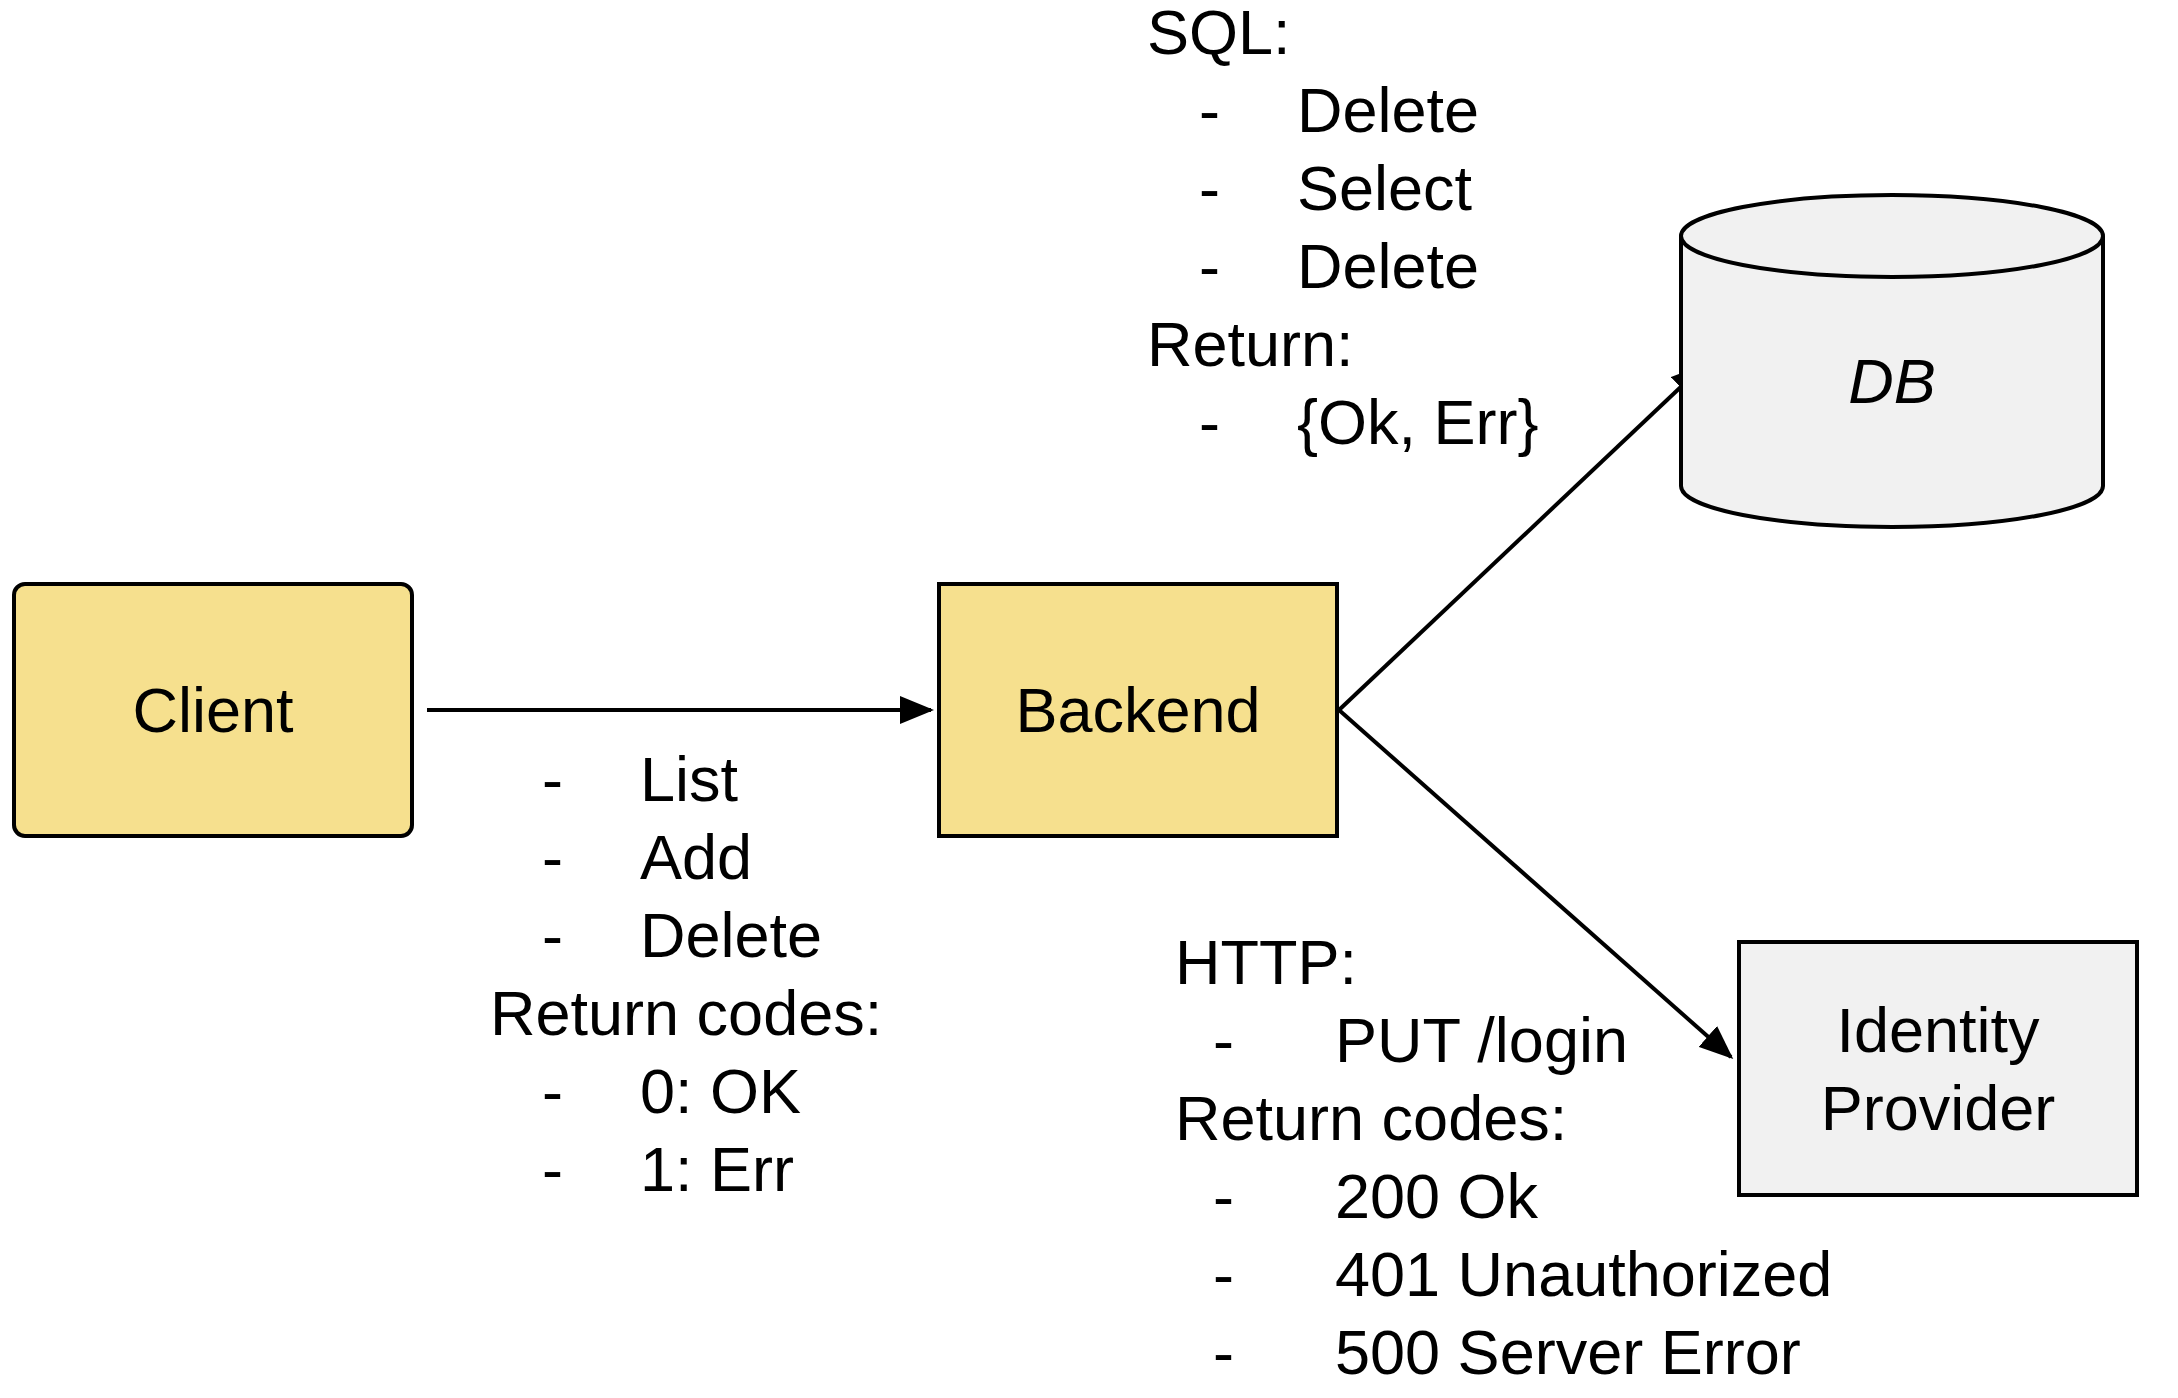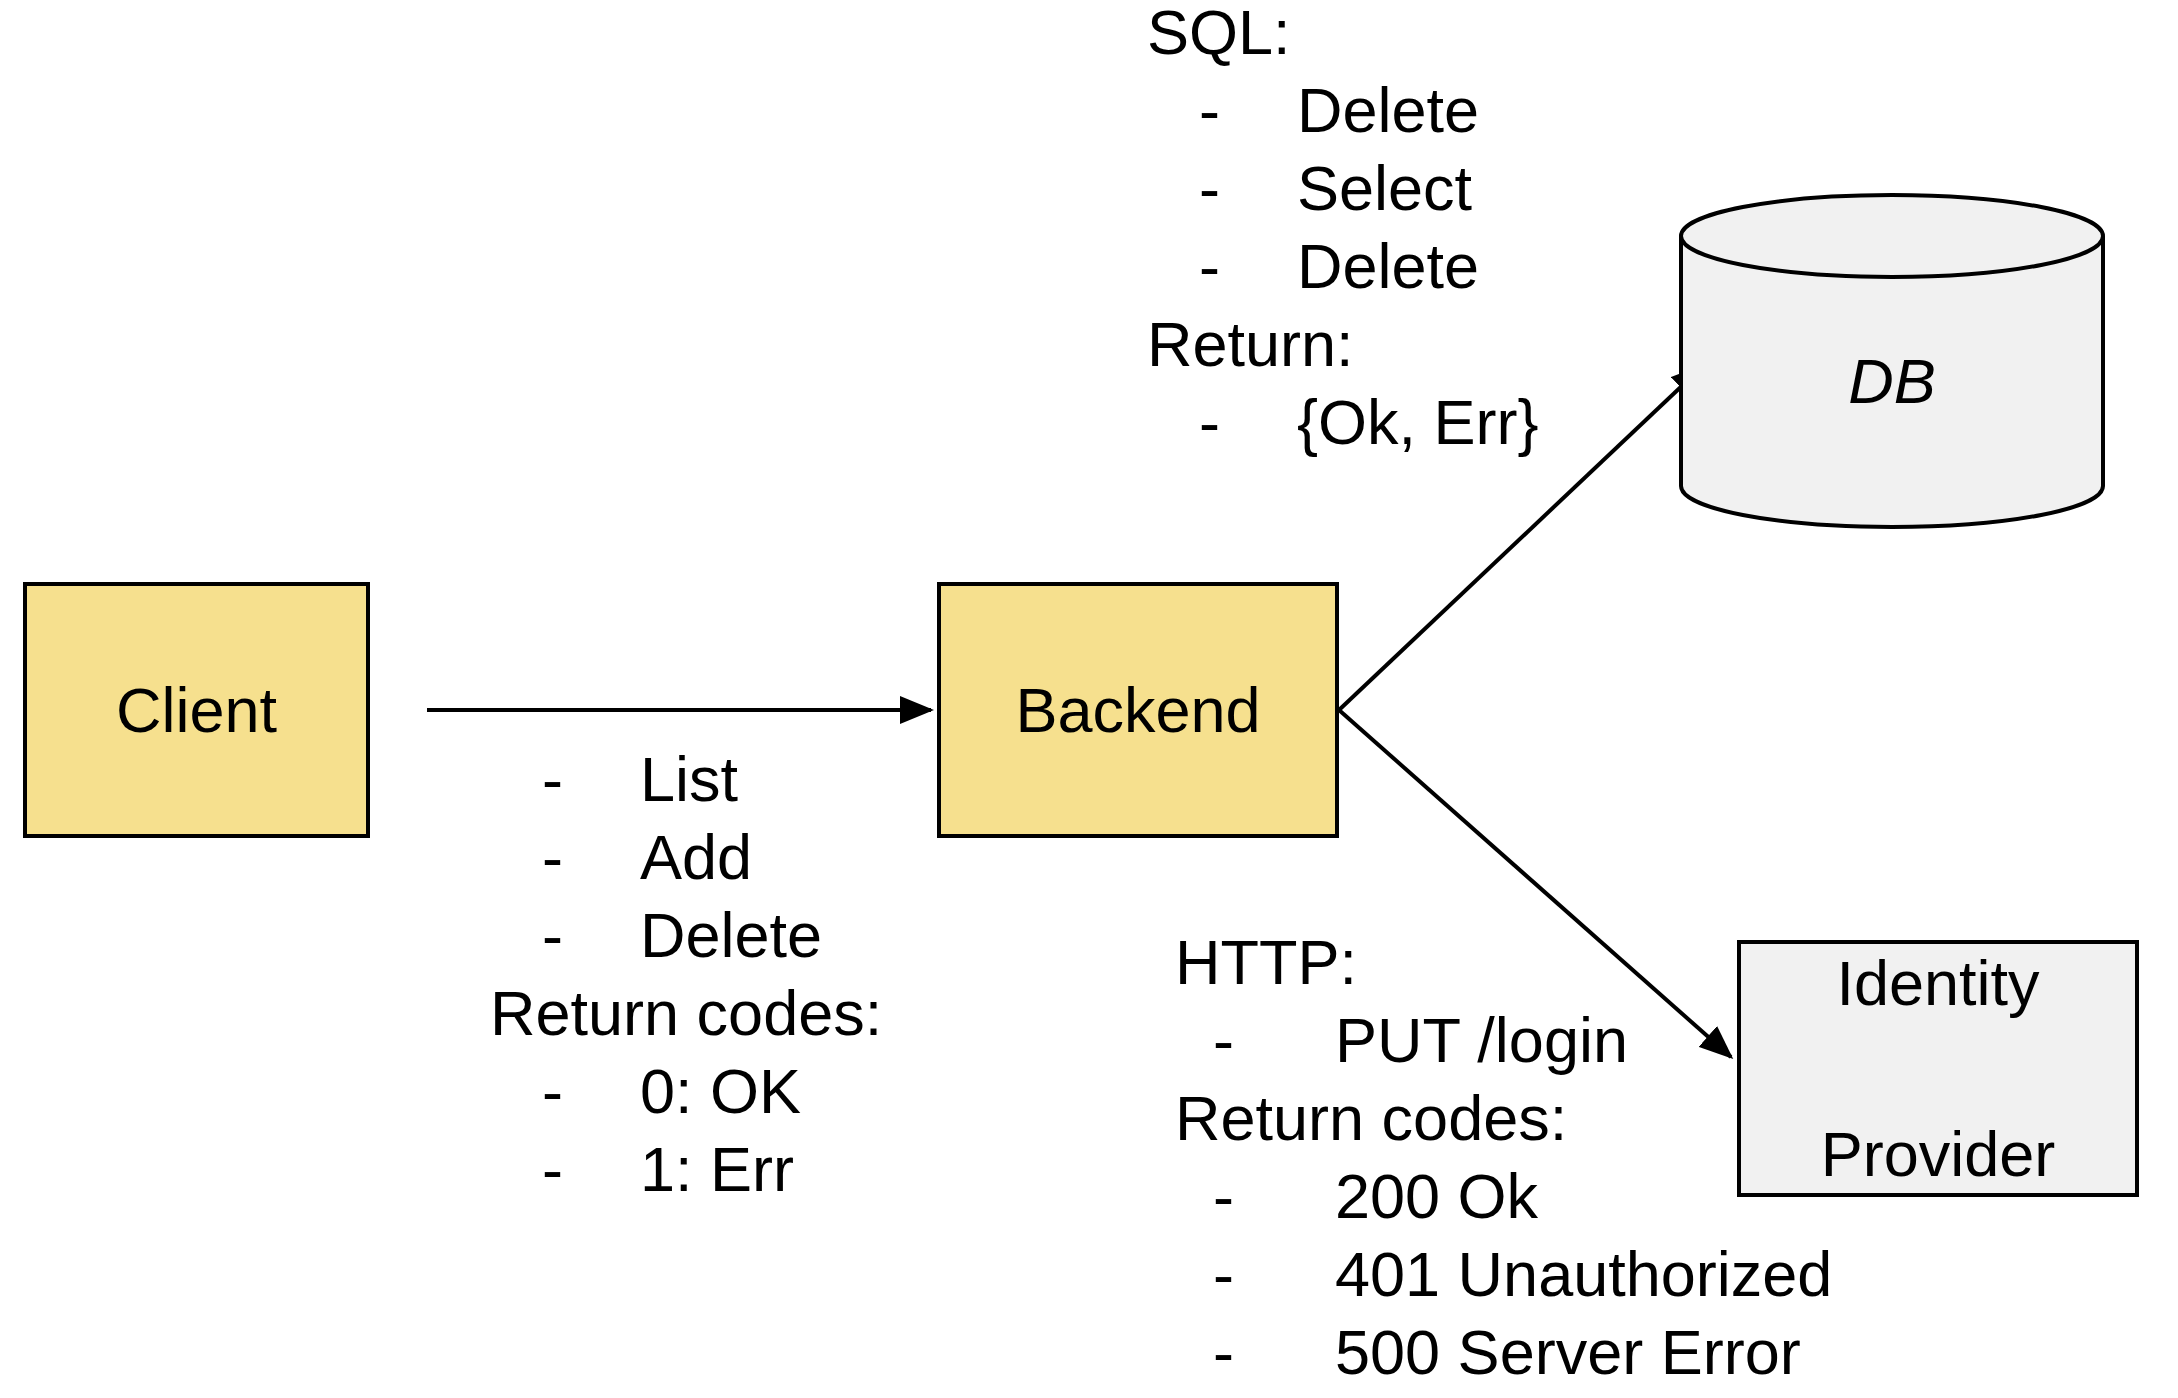--- a/index.html
+++ b/index.html
@@ -38,22 +38,22 @@
     border:4px solid var(--stroke);
     display:flex;
     align-items:center;
     justify-content:center;
     text-align:center;
     font-size:63px;
     line-height:78px;
     white-space:nowrap;
   }
   .node.yellow{background:var(--node-yellow);}
-  .node.gray{background:var(--node-gray);justify-content:space-between;}
-  #client-box{left:23px;top:582px;width:347px;height:256px;}
+  .node.gray{background:var(--node-gray);}
+  #client-box{left:12px;top:582px;width:402px;height:256px;border-radius:13px;}
   #backend-box{left:937px;top:582px;width:402px;height:256px;}
   #idp-box{left:1737px;top:940px;width:402px;height:257px;flex-direction:column;}
   .cylinder{
     position:absolute;
     left:1677px;top:191px;
     width:430px;height:340px;font-style:italic;
   }
   .cylinder svg{display:block;}
   .cyl-shape{fill:var(--node-gray);stroke:var(--stroke);stroke-width:4;}
   .cyl-label{

